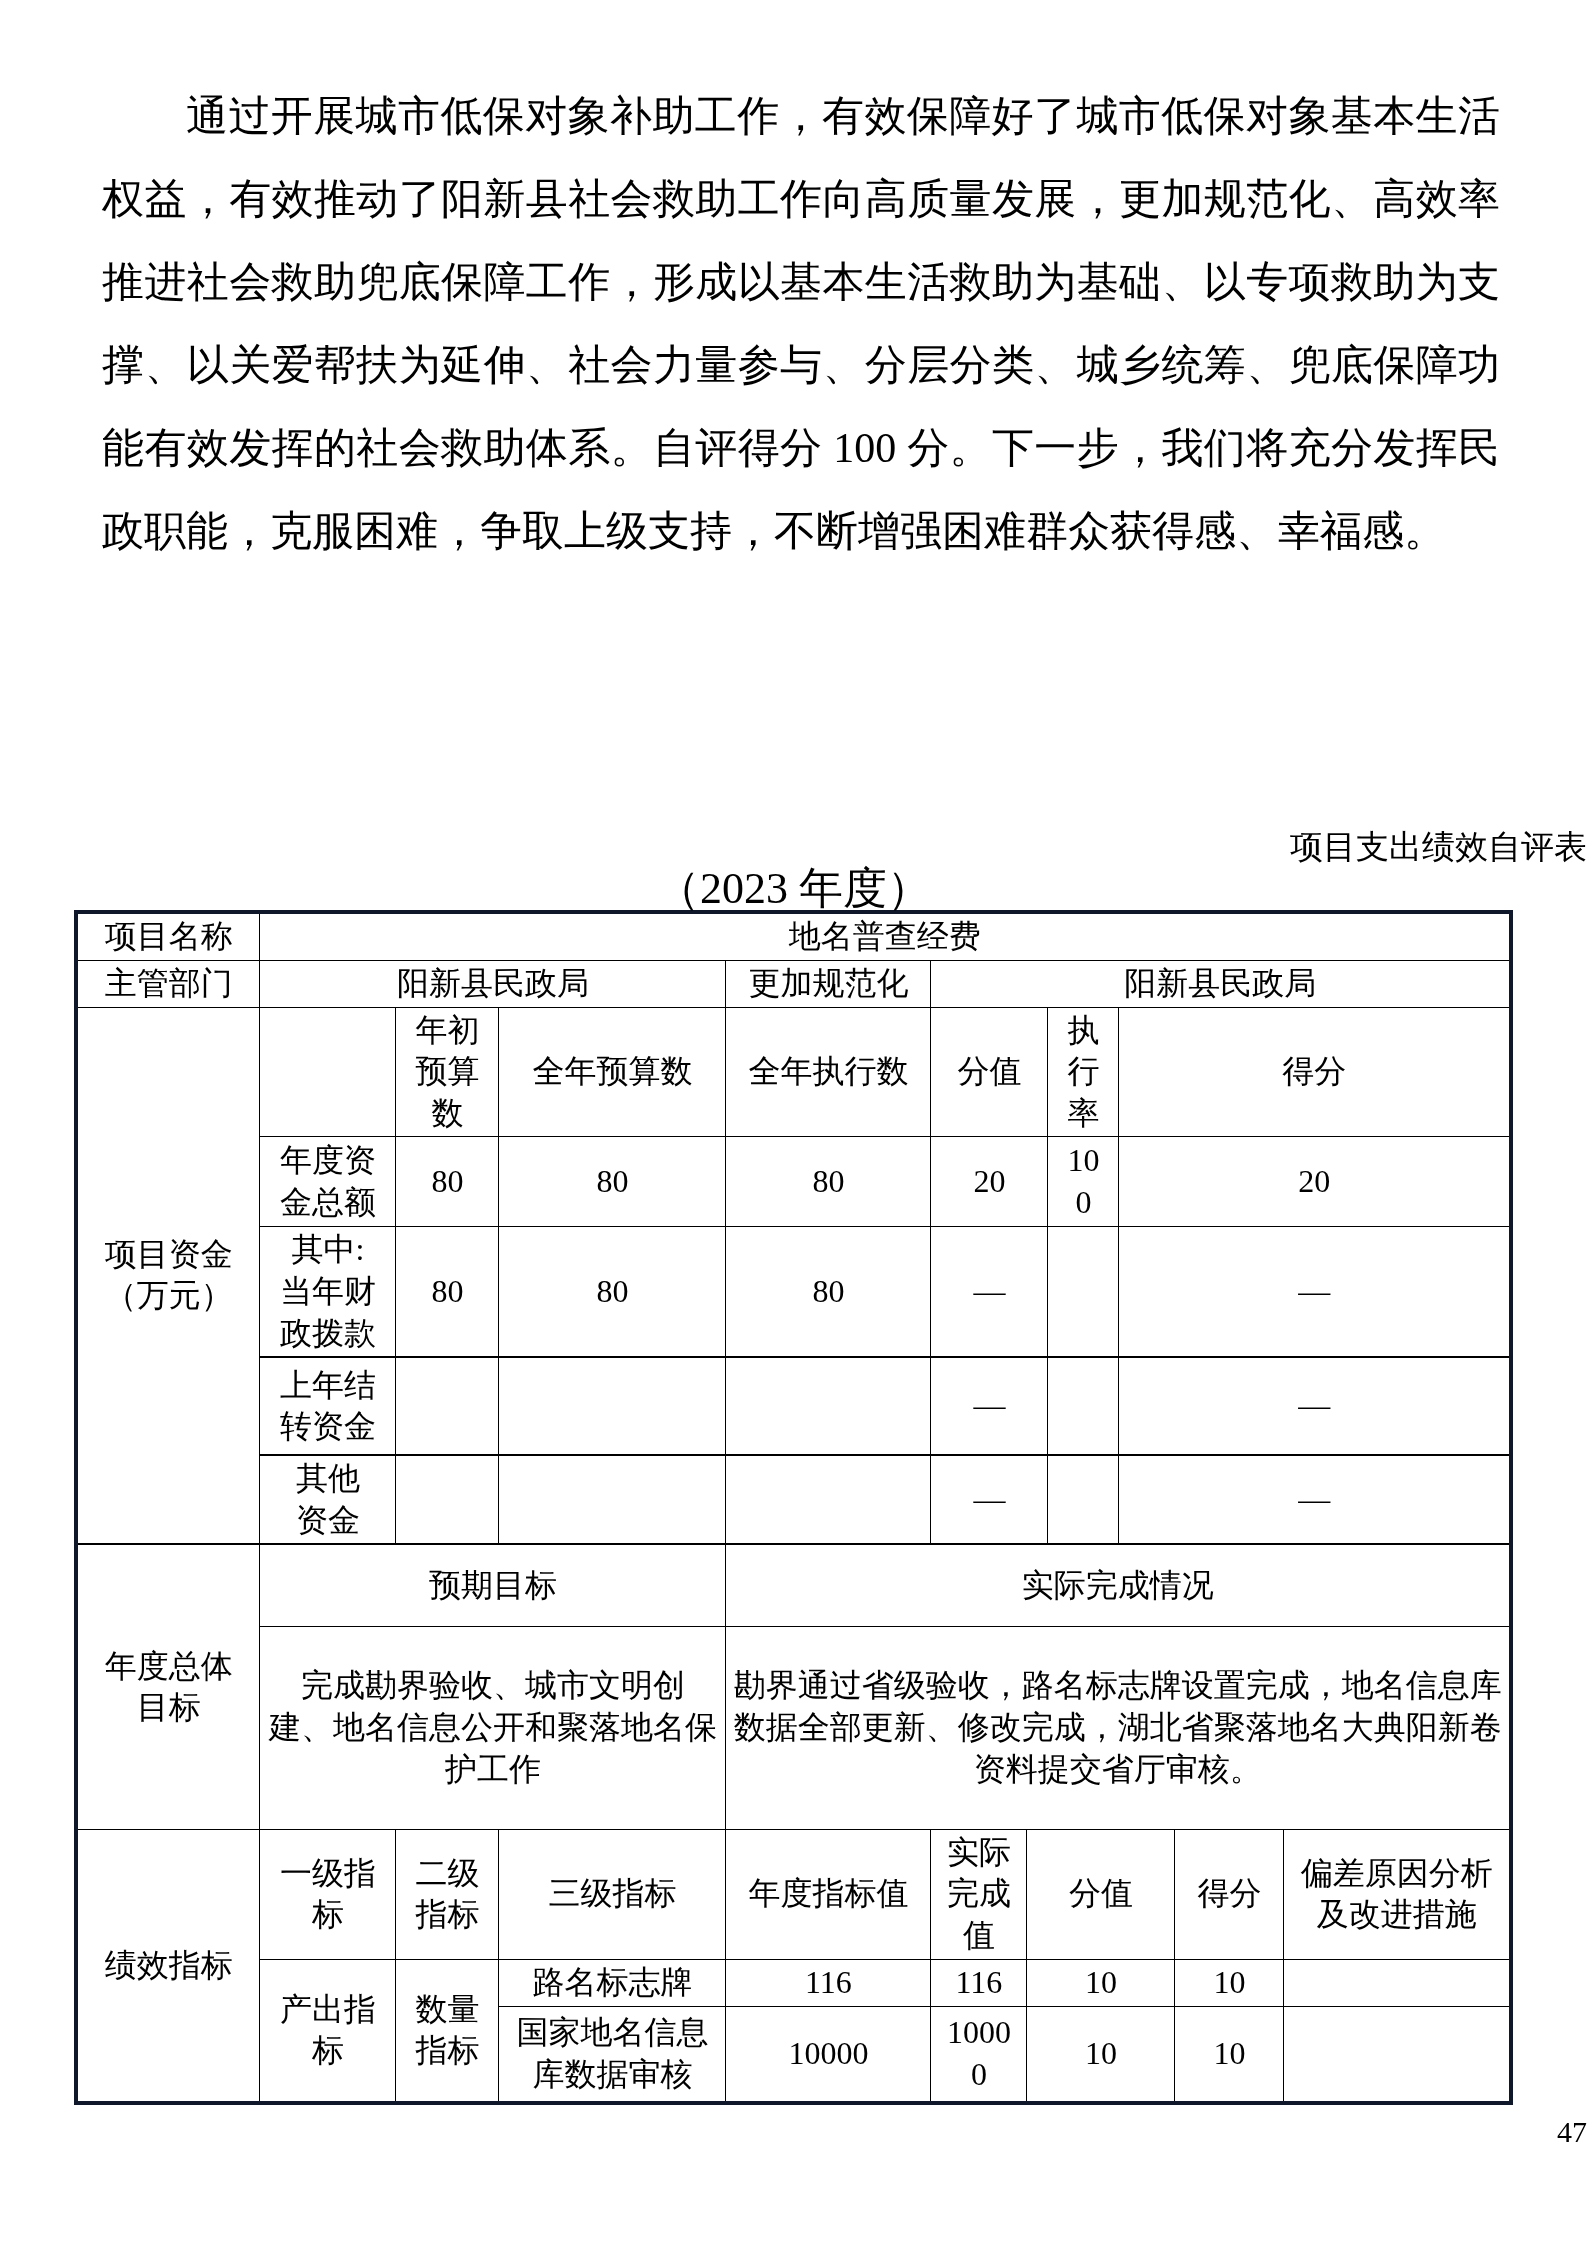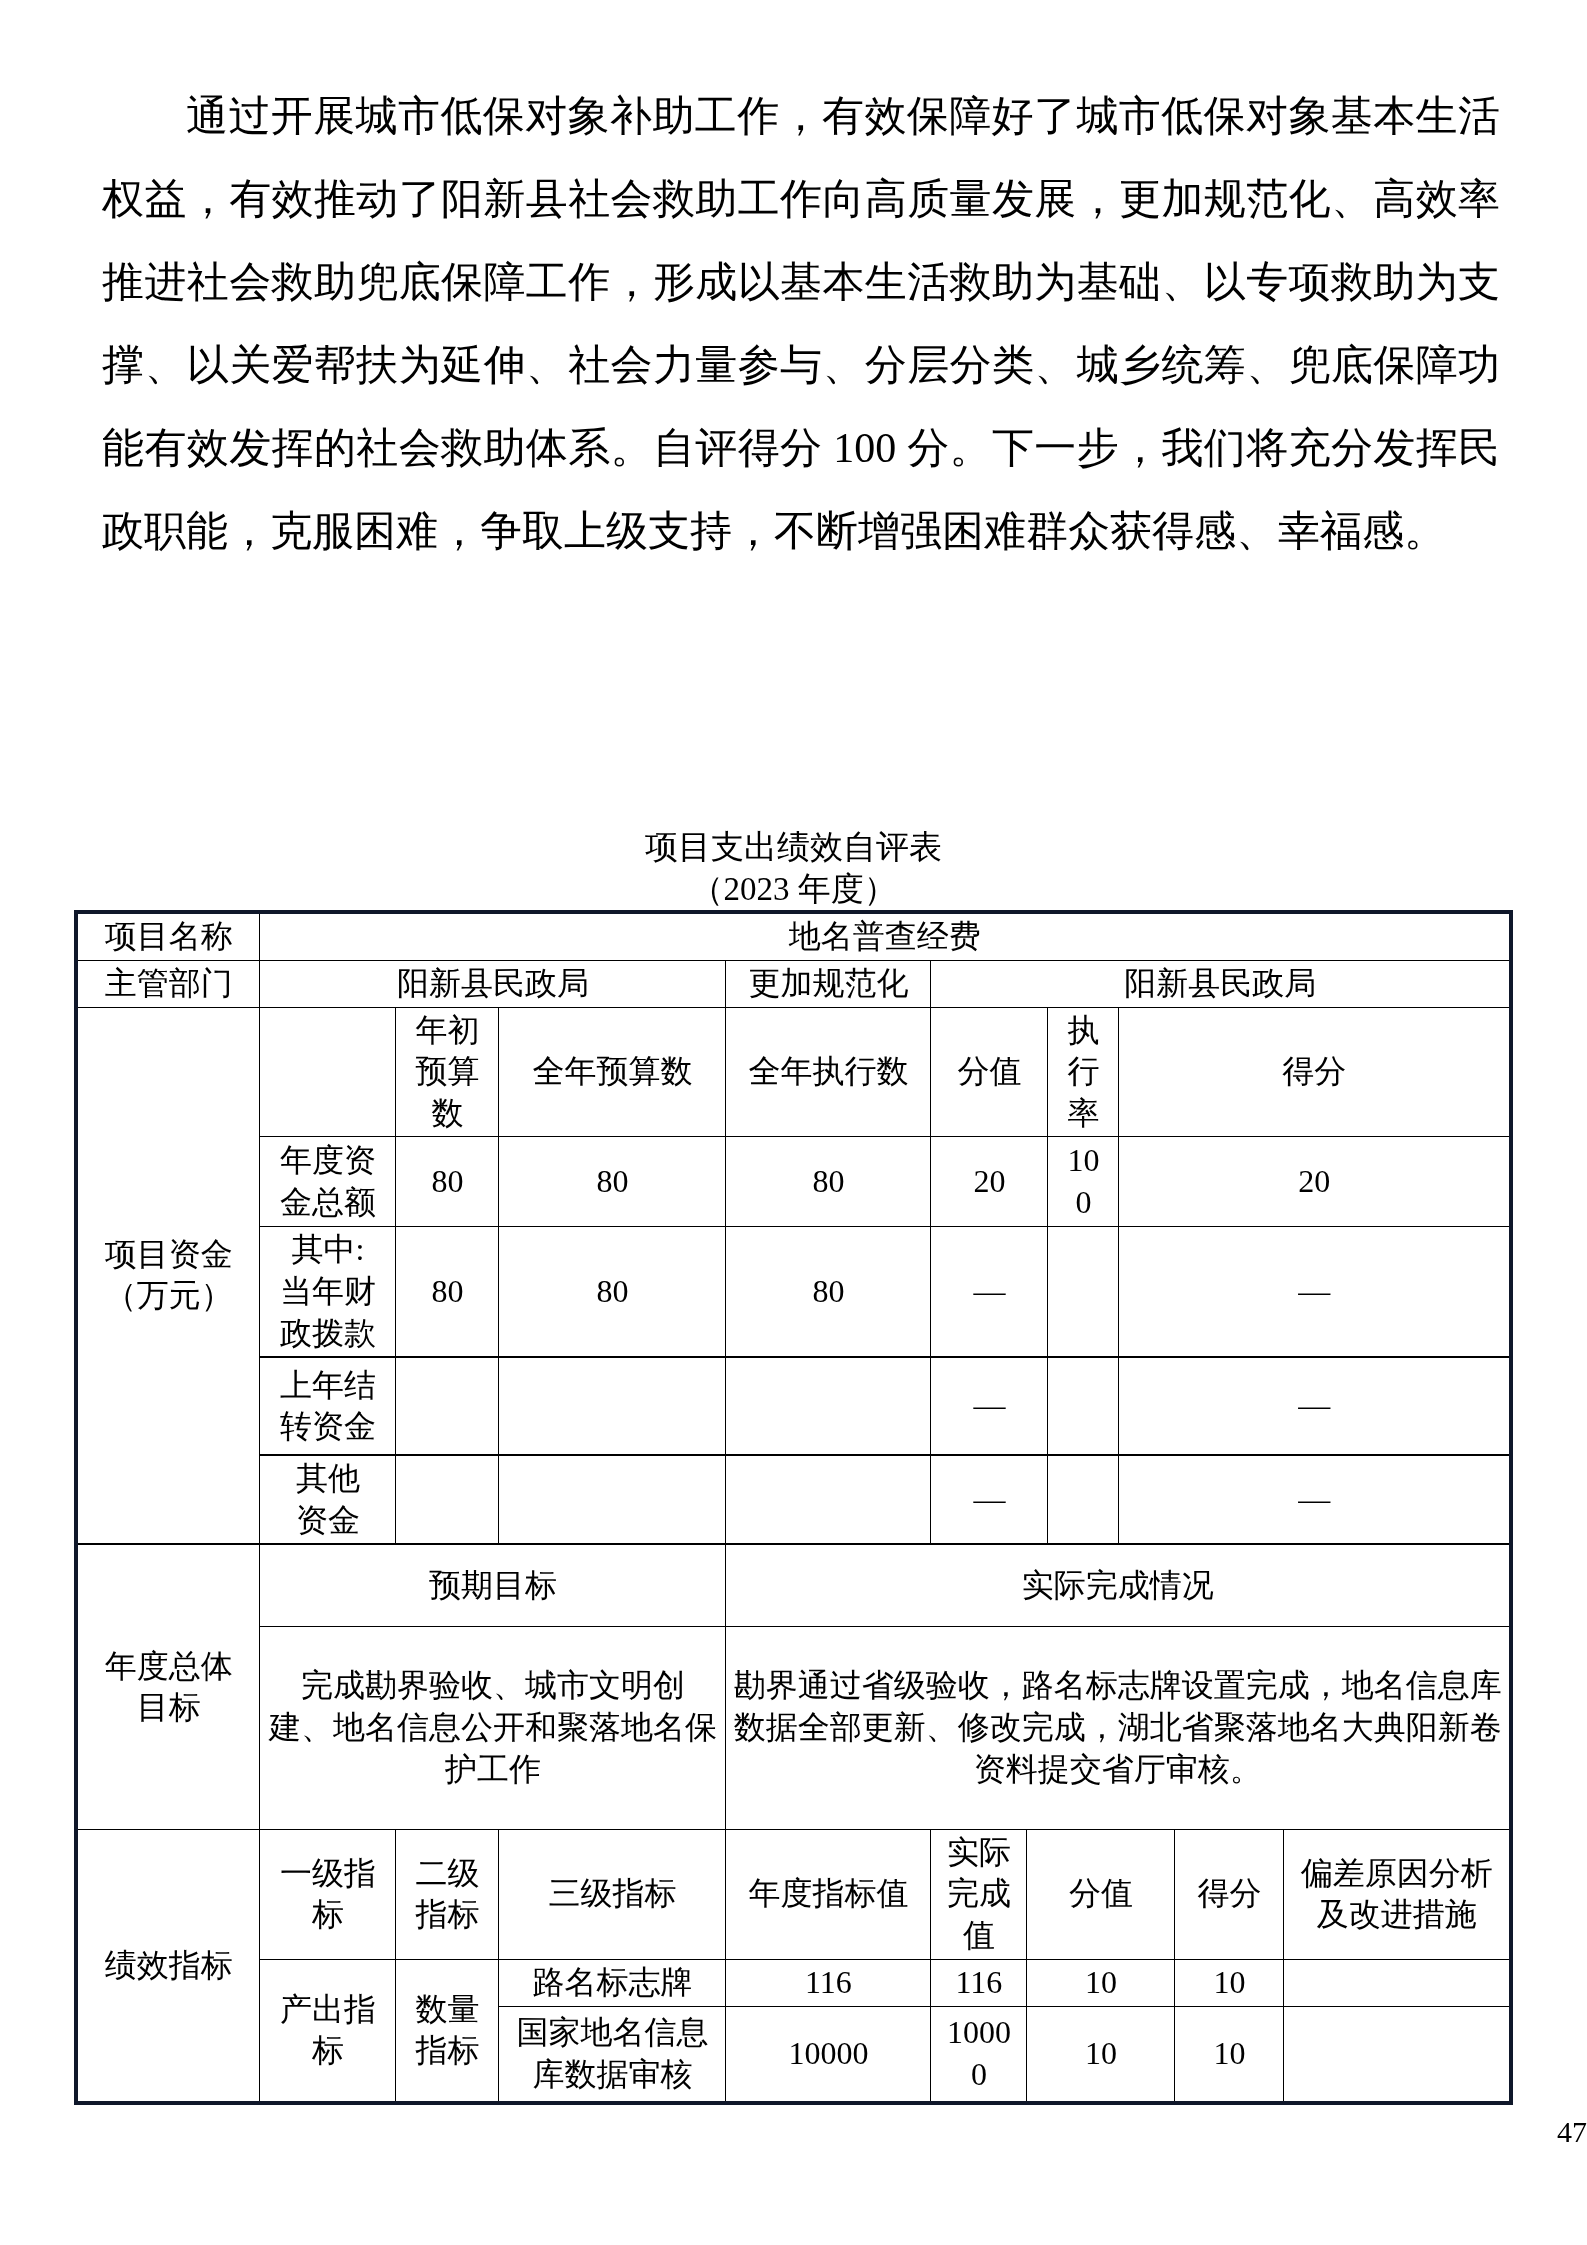--- a/index.html
+++ b/index.html
@@ -19,27 +19,27 @@
   .body-text {
     margin: 0 87px 0 102px;
     font-size: 42px;
     line-height: 83px;
     text-align: justify;
     text-indent: 84px;
     white-space: pre-line;
   }
   .tbl-title {
     margin-top: 253px;
-    text-align: center;
+    text-align: right;
     font-size: 33px;
     line-height: 42px;
   }
   .tbl-subtitle {
     text-align: center;
-    font-size: 33px;
+    font-size: 44px;
     line-height: 42px;
   }
   table.main {
     border-collapse: collapse;
     table-layout: fixed;
     width: 1435px;
     margin: 0 auto;
     border: 4px solid #0f172a;
     font-size: 32px;
   }

